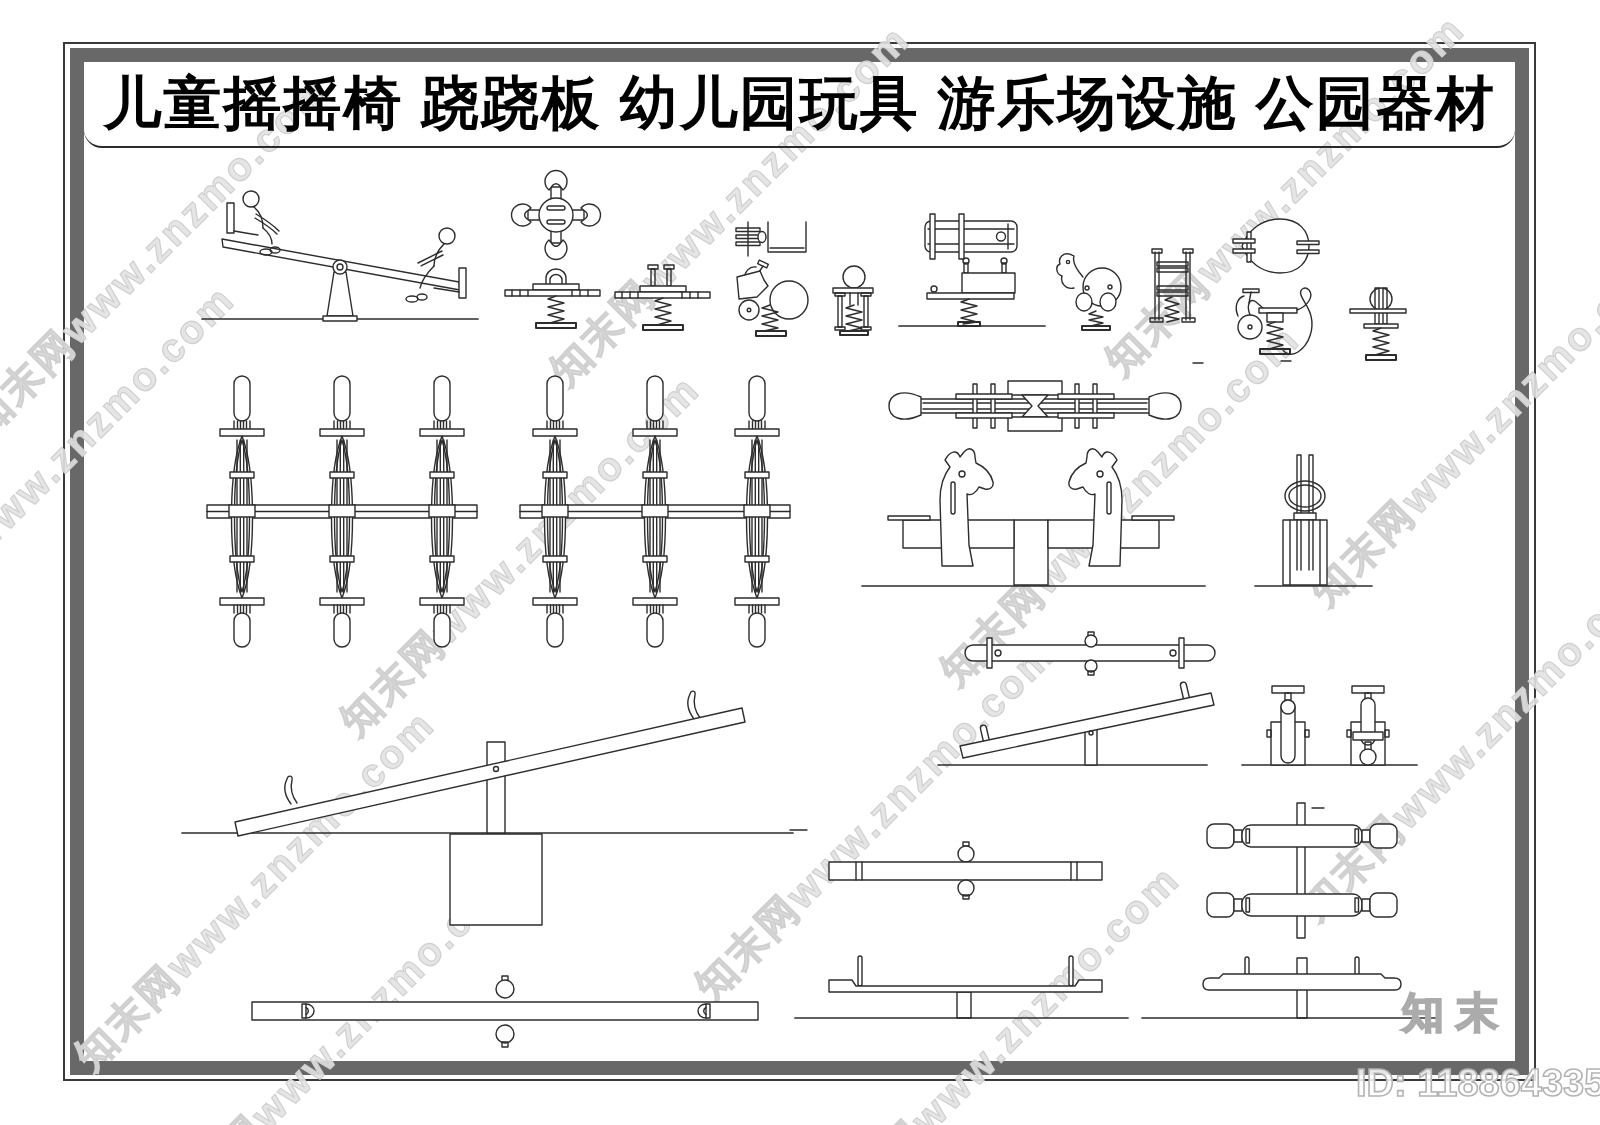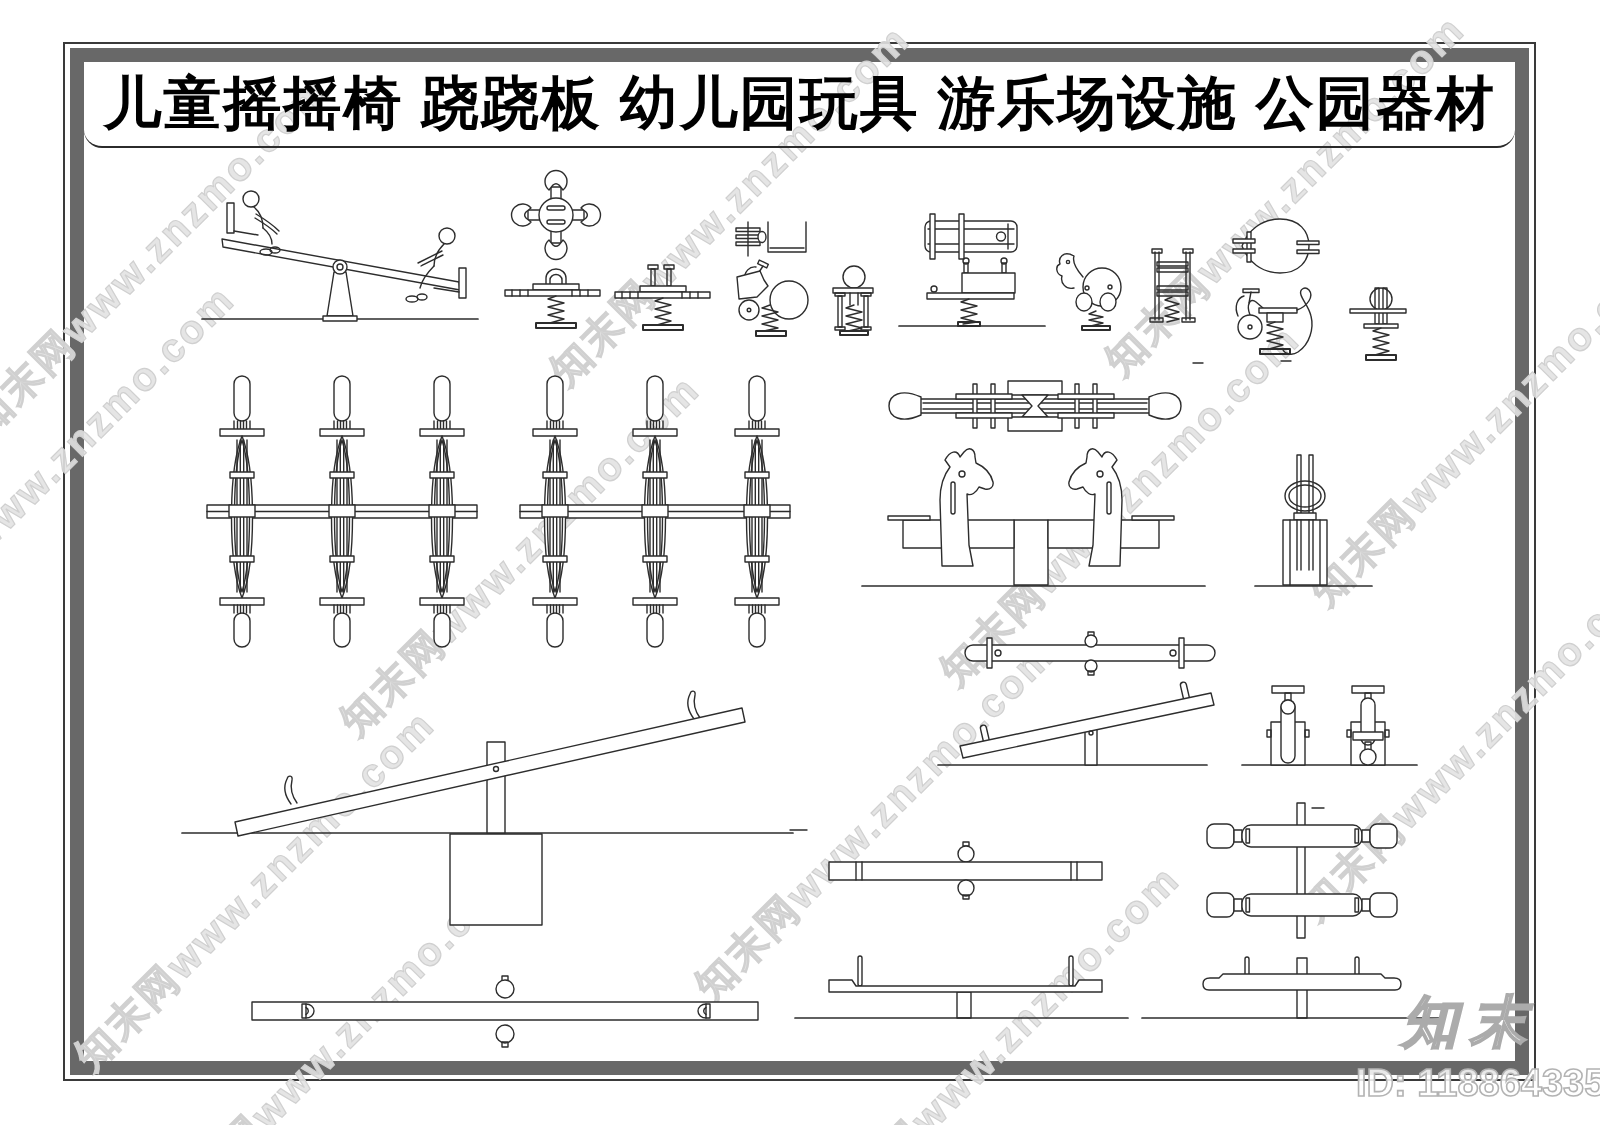--- a/index.html
+++ b/index.html
@@ -17,22 +17,22 @@
   .wm{position:absolute;z-index:2;font-size:40px;font-weight:bold;letter-spacing:3px;white-space:nowrap;
       color:rgba(226,226,226,0.9);-webkit-text-stroke:1.2px #d0d0d0;
       transform:translate(-50%,-50%) rotate(-45deg);}
   .wm1{left:150px;top:255px;} .wm2{left:730px;top:205px;} .wm3{left:1285px;top:195px;}
   .wm4{left:55px;top:465px;}  .wm5{left:520px;top:555px;} .wm6{left:1120px;top:505px;}
   .wm7{left:1490px;top:425px;}.wm8{left:255px;top:890px;} .wm9{left:875px;top:820px;}
   .wm10{left:340px;top:1040px;}.wm11{left:1000px;top:1045px;}.wm12{left:1480px;top:740px;}
   
   #cad{position:absolute;left:0;top:0;z-index:3;}
   
-  .logo-text{position:absolute;left:1402px;top:985px;z-index:5;font-size:56px;font-weight:bold;
-             letter-spacing:12px;color:rgba(255,255,255,0.78);-webkit-text-stroke:2px #ababab;white-space:nowrap;font-style:italic;}
+  .logo-text{position:absolute;left:1402px;top:985px;z-index:5;font-size:42px;font-weight:bold;
+             letter-spacing:12px;color:rgba(255,255,255,0.78);-webkit-text-stroke:2px #ababab;white-space:nowrap;}
   .id-text{position:absolute;left:1356px;top:1062px;z-index:5;font-size:38px;font-weight:bold;
            color:rgba(255,255,255,0.85);-webkit-text-stroke:1.6px #b3b3b3;white-space:nowrap;}
 </style>
 </head>
 <body>
 
 <div id="screen">
 
   <div class="outer-line"></div>
   <div class="band"></div>

